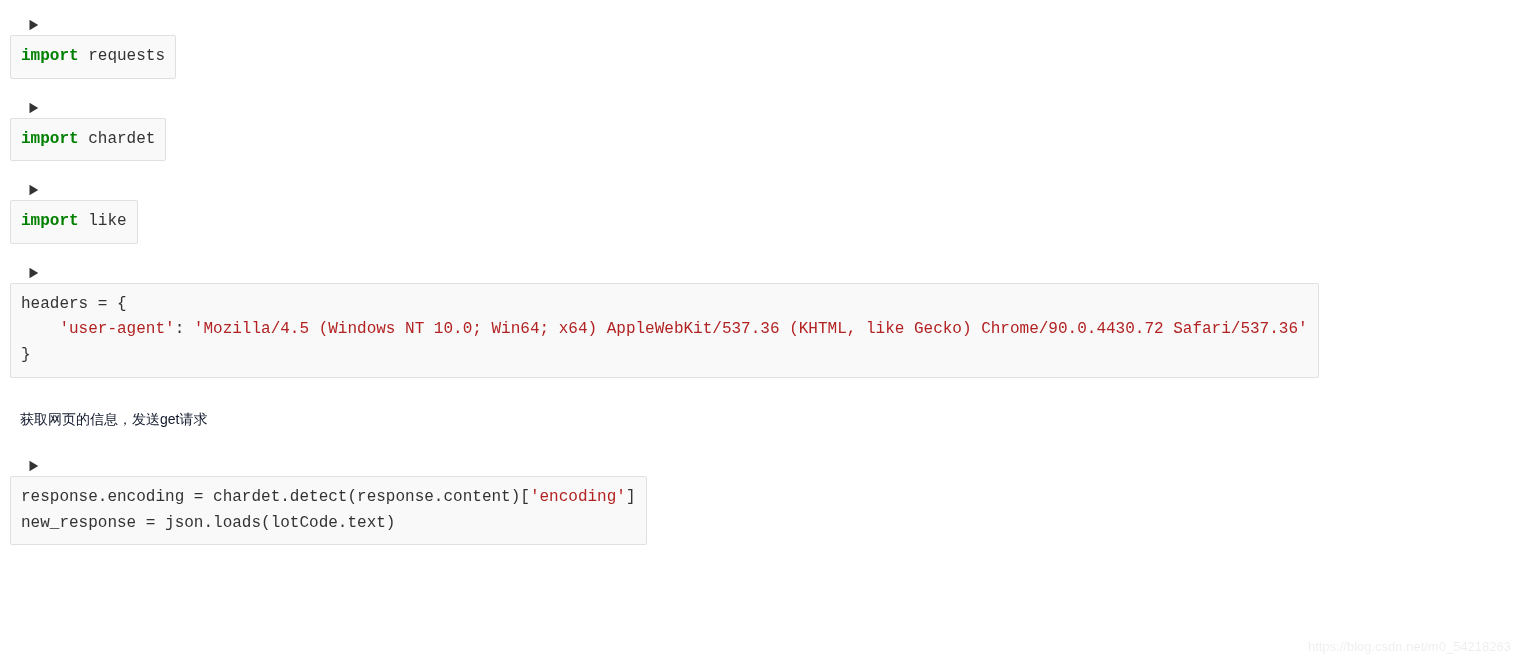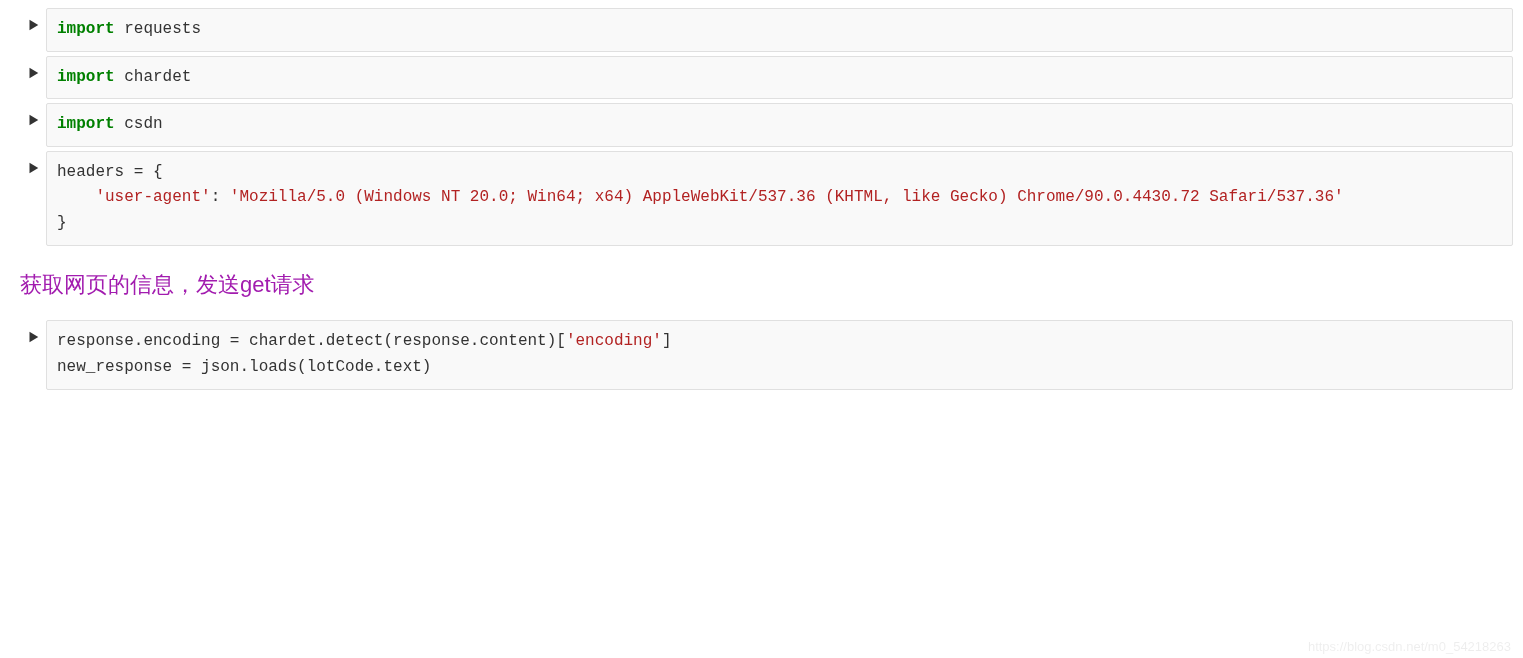--- a/index.html
+++ b/index.html
@@ -9,21 +9,22 @@
     font-family: "Helvetica Neue", Helvetica, Arial, sans-serif;
     width: 1523px;
     font-size: 14px;
   }
   .container {
     padding: 8px 10px;
   }
   .cell {
     display: flex;
     align-items: flex-start;
-    margin-bottom: 4px;
+    margin-bottom: 12px;
+    flex-direction: column;
   }
   .prompt {
     width: 30px;
     flex-shrink: 0;
     display: flex;
     justify-content: flex-end;
     padding-right: 6px;
     padding-top: 10px;
   }
   .run-icon svg {
@@ -39,22 +40,22 @@
     padding: 8px 10px;
     font-family: "NSimSun", "SimSun", "Courier New", monospace;
     font-size: 16px;
     line-height: 1.6;
     color: #333;
     white-space: pre;
     overflow-x: auto;
   }
   .markdown-text {
     padding: 20px 0 20px 10px;
-    font-size: 22px;
-    color: #a21caf;
+    font-size: 14px;
+    color: #0f172a;
     line-height: 1.4;
     font-family: "Microsoft YaHei", "PingFang SC", sans-serif;
   }
   .kw { color: #008000; font-weight: bold; }
   .str { color: #b22222; }
   .watermark {
     position: absolute;
     right: 12px;
     bottom: 4px;
     font-size: 13px;
@@ -90,34 +91,34 @@
   </div>
 
   <div class="cell">
     <div class="prompt">
       <span class="run-icon">
         <svg viewBox="0 0 16 16">
             <path d="M2 2 L2 14 M4 2 L14 8 L4 14 Z"></path>
           </svg>
       </span>
     </div>
-    <div class="code-box"><span class="kw">import</span><span> csdn</span></div>
+    <div class="code-box"><span class="kw">import</span><span> like</span></div>
   </div>
 
 
   <div class="cell">
     <div class="prompt">
       <span class="run-icon">
         <svg viewBox="0 0 16 16">
             <path d="M2 2 L2 14 M4 2 L14 8 L4 14 Z"></path>
           </svg>
       </span>
     </div>
     <div class="code-box"><span>headers = {</span>
-<span>    </span><span class="str">'user-agent'</span><span>: </span><span class="str">'Mozilla/5.0 (Windows NT 20.0; Win64; x64) AppleWebKit/537.36 (KHTML, like Gecko) Chrome/90.0.4430.72 Safari/537.36'</span>
+<span>    </span><span class="str">'user-agent'</span><span>: </span><span class="str">'Mozilla/4.5 (Windows NT 10.0; Win64; x64) AppleWebKit/537.36 (KHTML, like Gecko) Chrome/90.0.4430.72 Safari/537.36'</span>
 <span>}</span></div>
   </div>
 
 
   <div class="markdown-text">
     <span>获取网页的信息，发送get请求</span>
   </div>
 
   <div class="cell">
     <div class="prompt">

